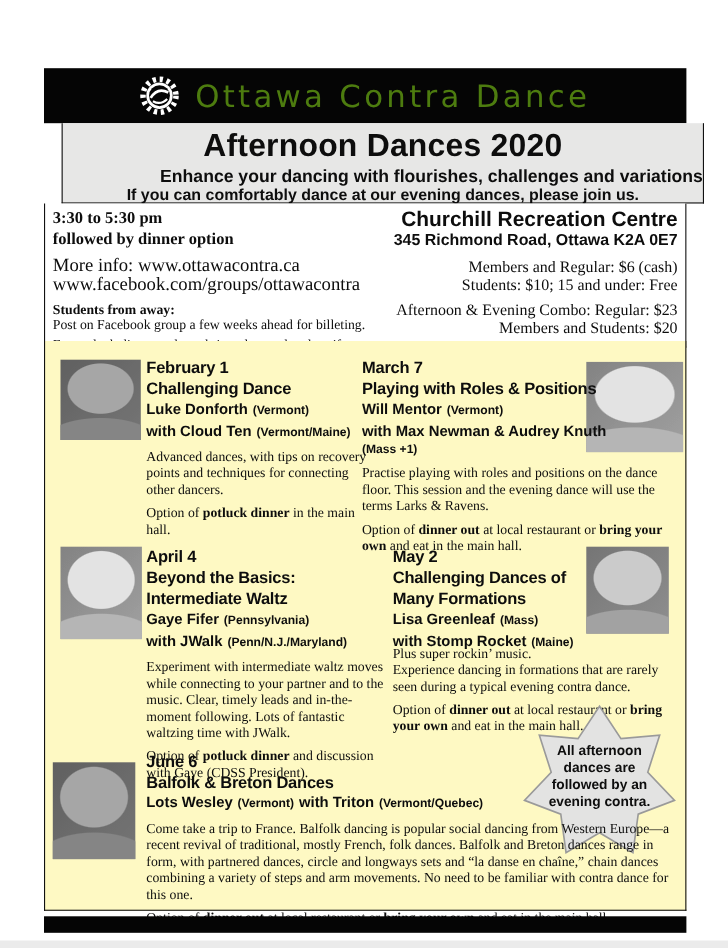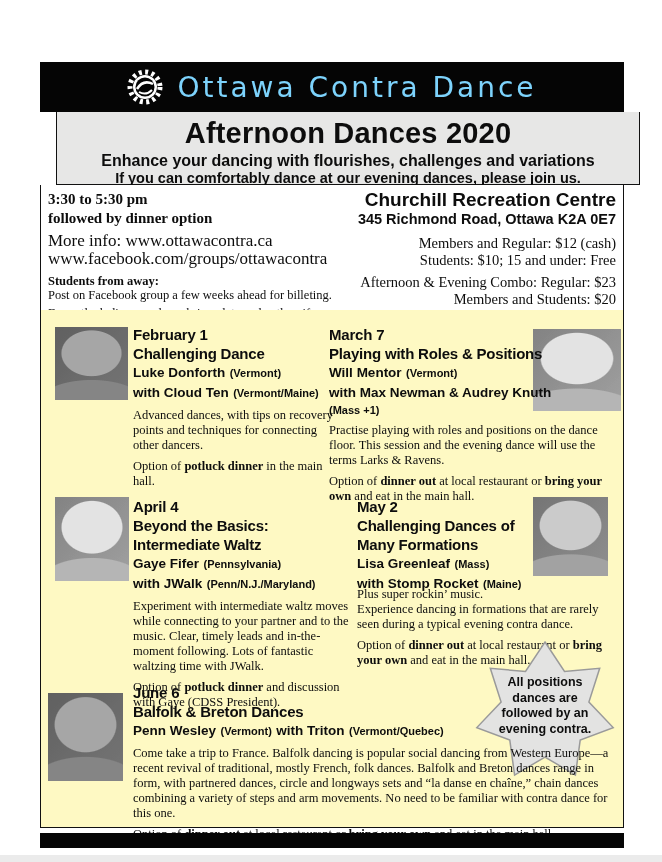--- a/index.html
+++ b/index.html
@@ -3,28 +3,28 @@
 <meta charset="utf-8">
 <style>
   html,body{margin:0;padding:0;background:#ffffff;}
   body{width:662px;height:862px;position:relative;overflow:hidden;
        font-family:"Liberation Sans",sans-serif;color:#0d0d0d;}
   .abs{position:absolute;}
 
   
   .topbar{left:40px;top:62px;width:584px;height:50px;background:#050505;
           display:flex;align-items:center;justify-content:center;gap:14px;}
-  .brand{color:#7dd3fc;font-size:28px;letter-spacing:3px;font-weight:500;
+  .brand{color:#4d7c0f;font-size:28px;letter-spacing:3px;font-weight:500;
          font-family:"DejaVu Sans",sans-serif;white-space:nowrap;}
 
   
   .titlebox{left:56px;top:112px;width:582px;height:72px;background:#e7e7e6;
             border:1px solid #111;border-top:none;text-align:center;}
   .maintitle{font-size:29px;font-weight:bold;line-height:36px;margin-top:3px;letter-spacing:.2px;}
-  .sub1{font-size:16px;font-weight:bold;line-height:19px;}
+  .sub1{font-size:16px;font-weight:bold;line-height:19px;text-align:right;}
   .sub2{font-size:14.5px;font-weight:bold;line-height:17px;}
 
   
   .infobox{left:40px;top:185px;width:582px;height:130px;background:#fff;
            border:1px solid #111;border-top:none;}
   .info-left{position:absolute;left:7px;top:5px;width:300px;
              font-family:"Liberation Serif",serif;}
   .il-time{font-size:15px;font-weight:bold;line-height:19px;}
   .il-link{font-size:17px;line-height:18px;}
   .il-gap{margin-top:4px;}
@@ -97,21 +97,21 @@
     <div class="il-link il-gap">More info: www.ottawacontra.ca</div>
     <div class="il-link">www.facebook.com/groups/ottawacontra</div>
     <div class="il-small-b">Students from away:</div>
     <div class="il-small">Post on Facebook group a few weeks ahead for billeting.</div>
     <div class="il-small il-gap">For potluck dinners, please bring plate and cutlery if you can</div>
     <div class="il-small">(we have extras if you forget).</div>
   </div>
   <div class="info-right">
     <div class="venue">Churchill Recreation Centre</div>
     <div class="addr">345 Richmond Road, Ottawa K2A 0E7</div>
-    <div class="price price-gap">Members and Regular: $12 (cash)</div>
+    <div class="price price-gap">Members and Regular: $6 (cash)</div>
     <div class="price">Students: $10; 15 and under: Free</div>
     <div class="price price-gap2">Afternoon &amp; Evening Combo: Regular: $23</div>
     <div class="price">Members and Students: $20</div>
     <div class="price">Included in the Season’s Pass</div>
   </div>
 </div>
 
 <div class="abs mainbox">
 
   <div class="photo ph-dark" style="left:14px;top:17px;width:73px;height:73px;"></div>
@@ -159,31 +159,31 @@
   <div class="evcol" style="left:316px;top:277px;width:264px;">
     <p class="ev-desc tight">Plus super rockin’ music.</p>
     <p class="ev-desc tight">Experience dancing in formations that are rarely seen during a typical evening contra dance.</p>
     <p class="ev-opt"><span>Option of </span><span class="b">dinner out</span><span> at local restaurant or </span><span class="b">bring your own</span><span> and eat in the main hall.</span></p>
   </div>
 
   <div class="starwrap">
     <svg width="152" height="142" viewBox="0 0 152 142">
       <polygon points="76,2 95.5,31.5 130.7,28.3 119.9,62 144.2,87.6 111.2,100.1 106.4,135.1 76,117 45.6,135.1 40.8,100.1 7.8,87.6 32.1,62 21.3,28.3 56.5,31.5" fill="#e3e3e2" stroke="#9a9a9a" stroke-width="1.5"></polygon>
     </svg>
-    <div class="startext">All positions
+    <div class="startext">All afternoon
 dances are
 followed by an
 evening contra.</div>
   </div>
 
   <div class="photo ph-dark" style="left:7px;top:383px;width:75px;height:88px;"></div>
   <div class="evcol" style="left:92px;top:373px;width:420px;">
     <div class="ev-date">June 6</div>
     <div class="ev-title">Balfolk &amp; Breton Dances</div>
-    <div class="artist-line"><span class="artist-name">Penn Wesley</span> <span class="artist-loc">(Vermont)</span> <span class="artist-name">with Triton</span> <span class="artist-loc">(Vermont/Quebec)</span></div>
+    <div class="artist-line"><span class="artist-name">Lots Wesley</span> <span class="artist-loc">(Vermont)</span> <span class="artist-name">with Triton</span> <span class="artist-loc">(Vermont/Quebec)</span></div>
   </div>
   <div class="evcol" style="left:92px;top:436px;width:486px;">
     <p class="ev-desc tight">Come take a trip to France. Balfolk dancing is popular social dancing from Western Europe—a recent revival of traditional, mostly French, folk dances. Balfolk and Breton dances range in form, with partnered dances, circle and longways sets and “la danse en chaîne,” chain dances combining a variety of steps and arm movements. No need to be familiar with contra dance for this one.</p>
     <p class="ev-opt"><span>Option of </span><span class="b">dinner out</span><span> at local restaurant or </span><span class="b">bring your own</span><span> and eat in the main hall.</span></p>
   </div>
 
 </div>
 
 <div class="abs footbar"></div>
 <div class="abs pageedge"></div>

